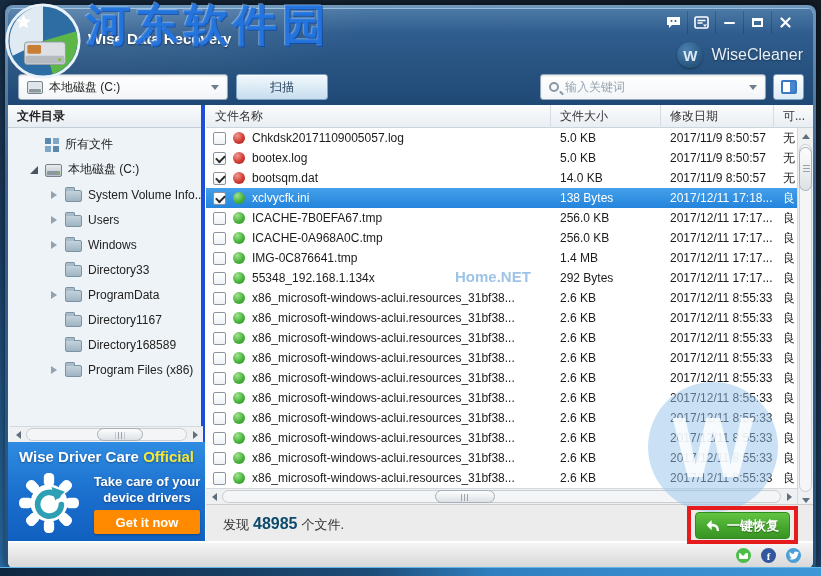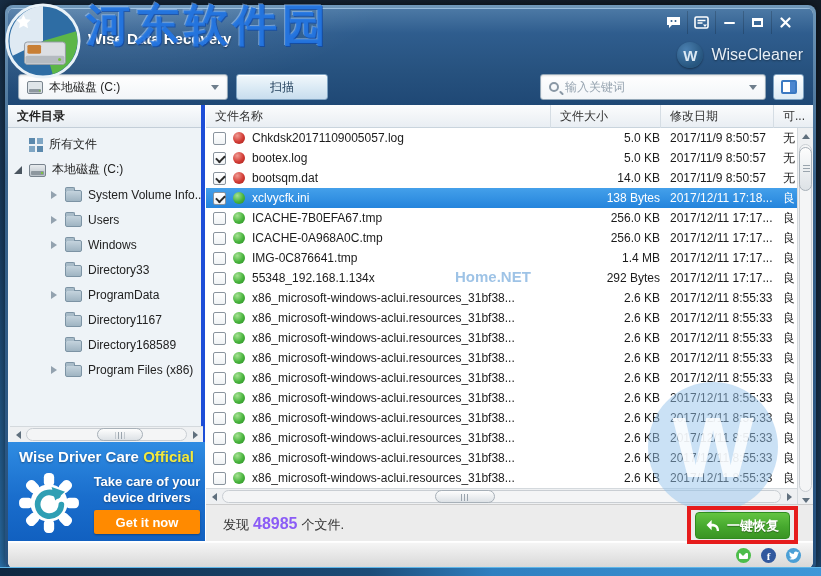--- a/index.html
+++ b/index.html
@@ -77,21 +77,21 @@
   .content { position:absolute; left:0; top:97px; width:805px; height:436px; background:#fff; }
 
   
   .left-panel { position:absolute; left:0; top:0; width:197px; height:436px;
     background:#eef3f7; border-right:4px solid #1d4ed8; }
   .panel-header { height:23px; background:linear-gradient(180deg,#fbfcfd,#e7edf2);
     border-bottom:1px solid #c3ced8; display:flex; align-items:center; padding:0 9px;
     font-size:12px; color:#222; font-weight:bold; }
   .tree { position:absolute; left:0; top:23px; width:100%; height:298px; overflow:hidden; padding-top:4px; }
   .tree-item { height:25px; display:flex; align-items:center; font-size:12px; color:#222; }
-  .tree-item.lvl0 { padding-left:4px; }
+  .tree-item.lvl0 { padding-left:20px; }
   .tree-item.lvl1 { padding-left:40px; }
   .tw { width:12px; height:12px; margin-right:5px; position:relative; flex:none; }
   .tw.closed::after { content:""; position:absolute; left:3px; top:2px; width:0; height:0;
     border-left:6px solid #93a2af; border-top:4px solid transparent; border-bottom:4px solid transparent; }
   .tw.open::after { content:""; position:absolute; left:2px; top:2px; width:0; height:0;
     border-bottom:8px solid #4a5560; border-left:8px solid transparent; }
   .ticon { width:17px; height:14px; margin-right:6px; position:relative; flex:none; }
   .ticon.folder { background:linear-gradient(180deg,#c4d3dd,#9fb4c2); border:1px solid #7c93a4;
     border-radius:2px; height:12px; margin-top:2px; }
   .ticon.folder::before { content:""; position:absolute; left:-1px; top:-4px; width:8px; height:3px;
@@ -151,41 +151,41 @@
   .frow.sel { background:linear-gradient(180deg,#44a0ea,#2484dc); color:#fff; }
   .cb { width:13px; height:13px; margin-left:7px; border:1px solid #8a949e; border-radius:2px;
     background:linear-gradient(180deg,#fff,#f0f3f5); position:relative; flex:none; }
   .cb.on::after { content:""; position:absolute; left:2px; top:2px; width:7px; height:4px;
     border-left:2px solid #2b2b2b; border-bottom:2px solid #2b2b2b; transform:rotate(-45deg); }
   .dot { width:12px; height:12px; border-radius:50%; margin-left:7px; flex:none; }
   .dot.red { background:radial-gradient(circle at 35% 30%, #f09a92, #d23b34 55%, #9e1d18); }
   .dot.green { background:radial-gradient(circle at 35% 30%, #a6e293, #47b33c 55%, #2b8a23); }
   .c { position:absolute; white-space:nowrap; overflow:hidden; }
   .c.name { left:46px; width:296px; }
-  .c.size { left:354px; width:100px;text-align:right; }
+  .c.size { left:354px; width:100px; }
   .c.date { left:464px; width:108px; }
   .c.rec  { left:577px; width:16px; }
 
   .vscroll { position:absolute; right:0; top:23px; width:16px; height:380px; background:#eef0f2;
     border-left:1px solid #d4d9dd; }
   .vscroll .sb-arrow { position:absolute; left:0; }
   .v-track { position:absolute; left:1px; top:16px; bottom:16px; width:13px; background:#f4f5f6;
     border:1px solid #c9ced3; border-radius:7px; }
   .v-thumb { position:absolute; left:-1px; top:2px; width:13px; height:44px;
     background:linear-gradient(180deg,#fdfdfd,#dde2e6); border:1px solid #a7b0b8; border-radius:7px; }
   .v-thumb::after { content:""; position:absolute; top:50%; left:3px; height:9px; width:7px; transform:translateY(-50%);
     background:repeating-linear-gradient(180deg,#9aa4ad 0 1px,transparent 1px 3px); }
 
   .table-hscroll { left:0; top:383px; width:591px; }
   .table-hscroll .sb-thumb { left:212px; width:60px; }
 
   .status-row { position:absolute; left:0; top:399px; width:607px; height:37px; background:#ececec;
     border-top:1px solid #cccccc; }
   .status-text { position:absolute; left:17px; top:10px; font-size:13px; color:#333; }
-  .status-count { color:#8b5cf6; font-weight:bold; font-size:16px; margin:0 4px; }
+  .status-count { color:#0c4a6e; font-weight:bold; font-size:16px; margin:0 4px; }
   .recover-btn { position:absolute; left:489px; top:7px; width:95px; height:27px;
     background:linear-gradient(180deg,#63c442 0%,#46a82e 55%,#3a9424 100%);
     border:1px solid #2f8c1f; border-radius:4px; color:#fff; font-size:13px; font-weight:bold;
     display:flex; align-items:center; justify-content:center; gap:6px; text-shadow:0 1px 1px rgba(0,0,0,.35); }
   .annotation-rect { position:absolute; left:481px; top:1px; width:111px; height:38px;
     border:4px solid #e61c1c; pointer-events:none; z-index:9; }
 
   
   .bottom-bar { position:absolute; left:0; top:533px; width:805px; height:27px;
     background:linear-gradient(180deg,#f6f6f6,#d7d7d7); border-top:1px solid #ffffff;

